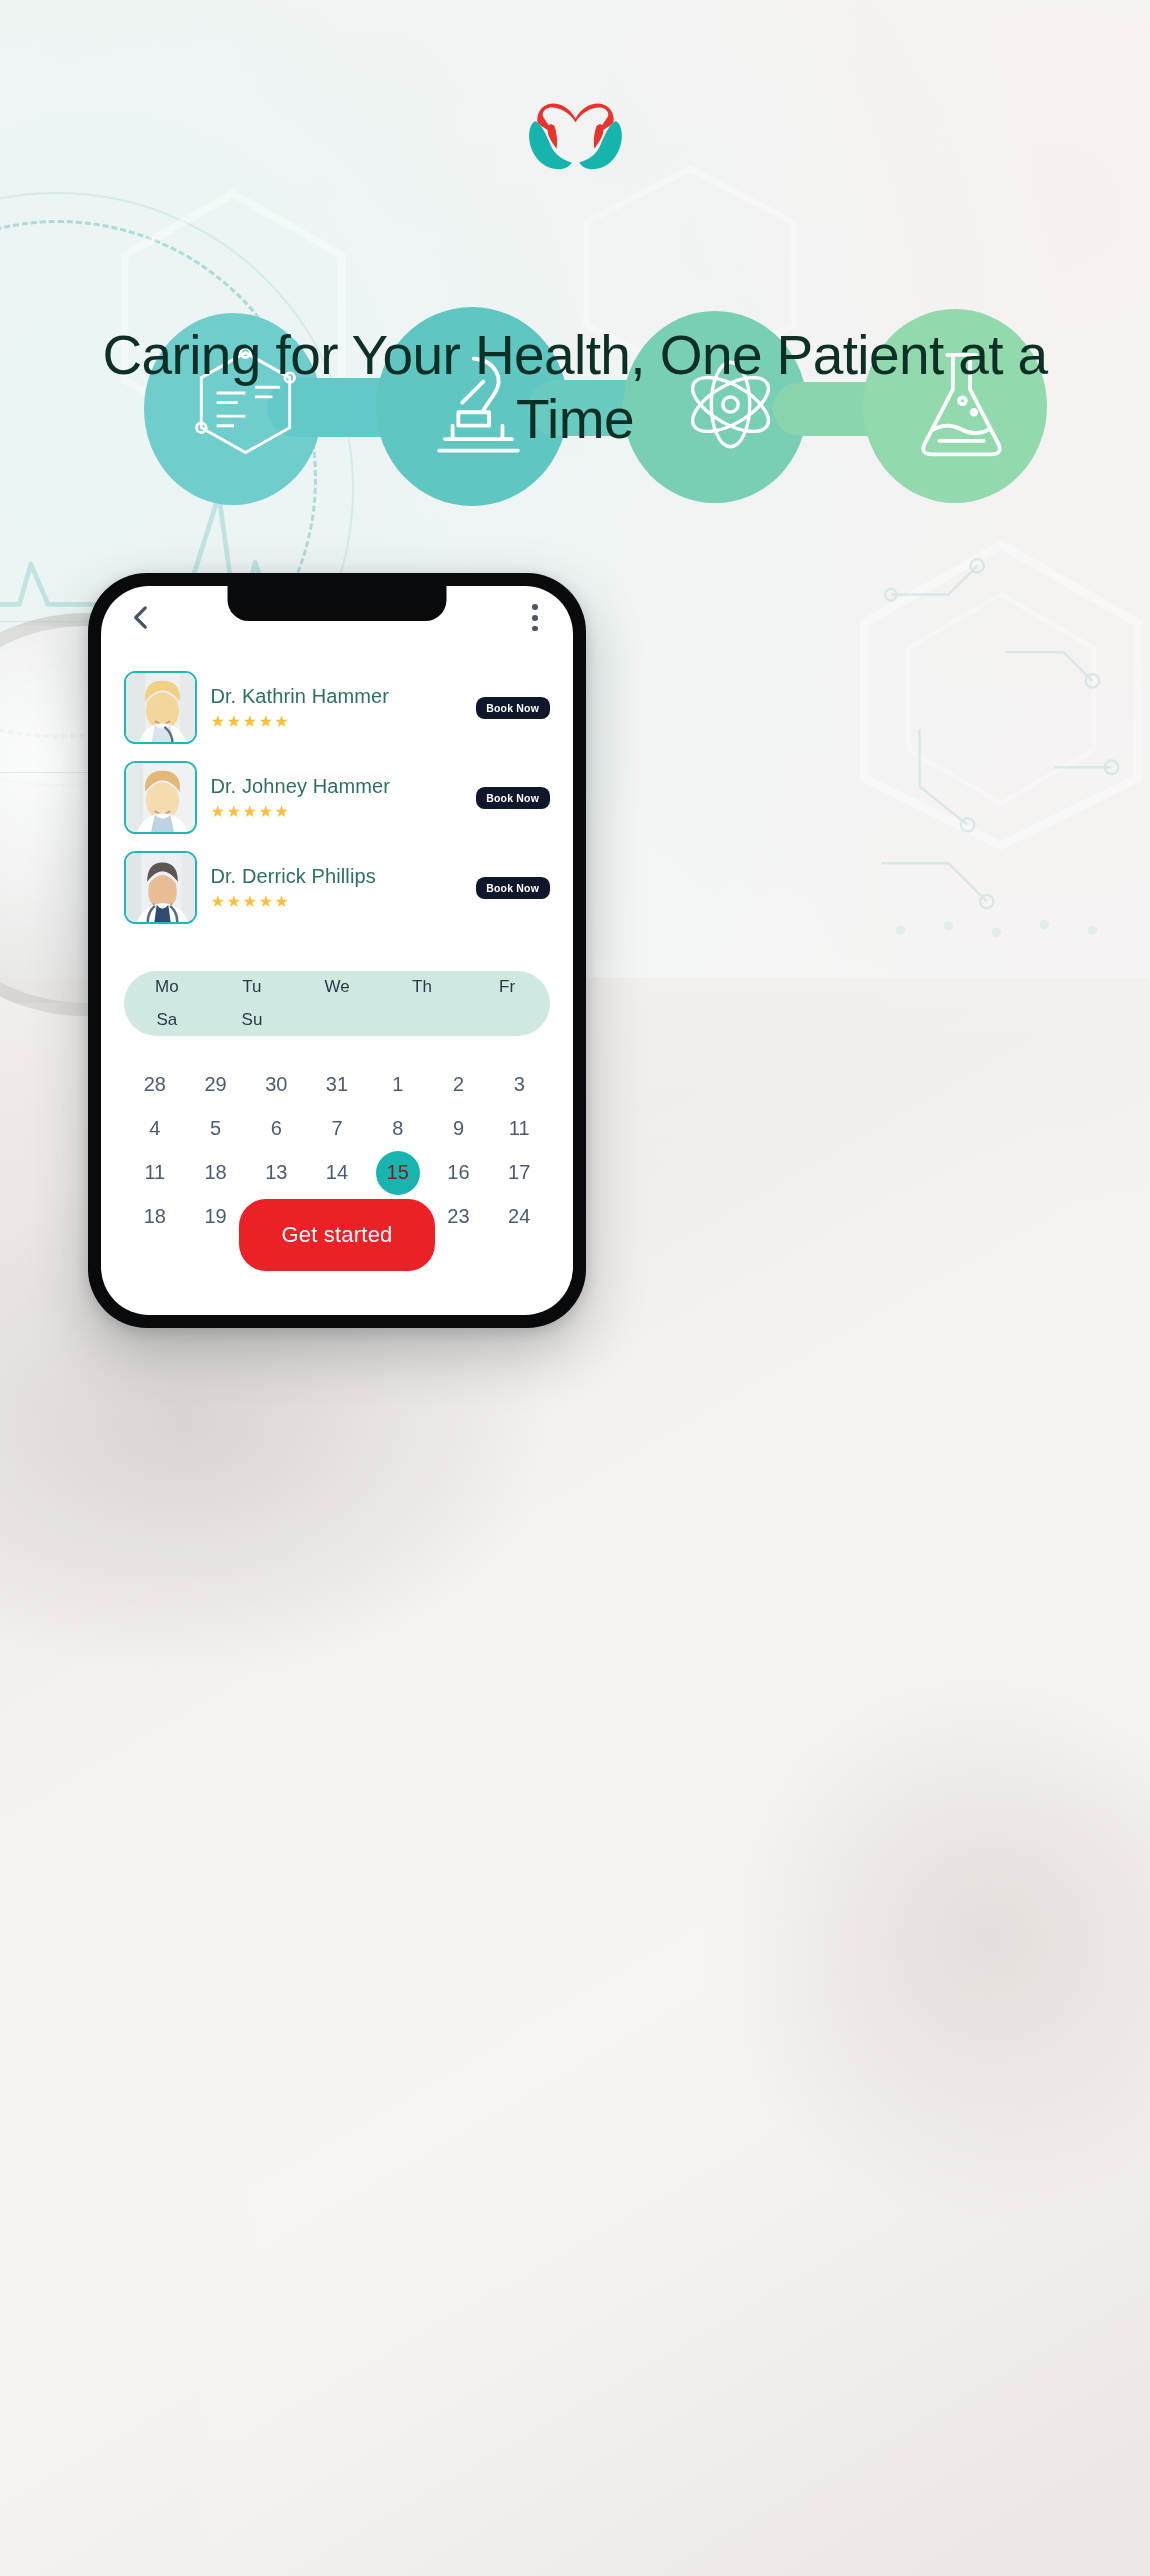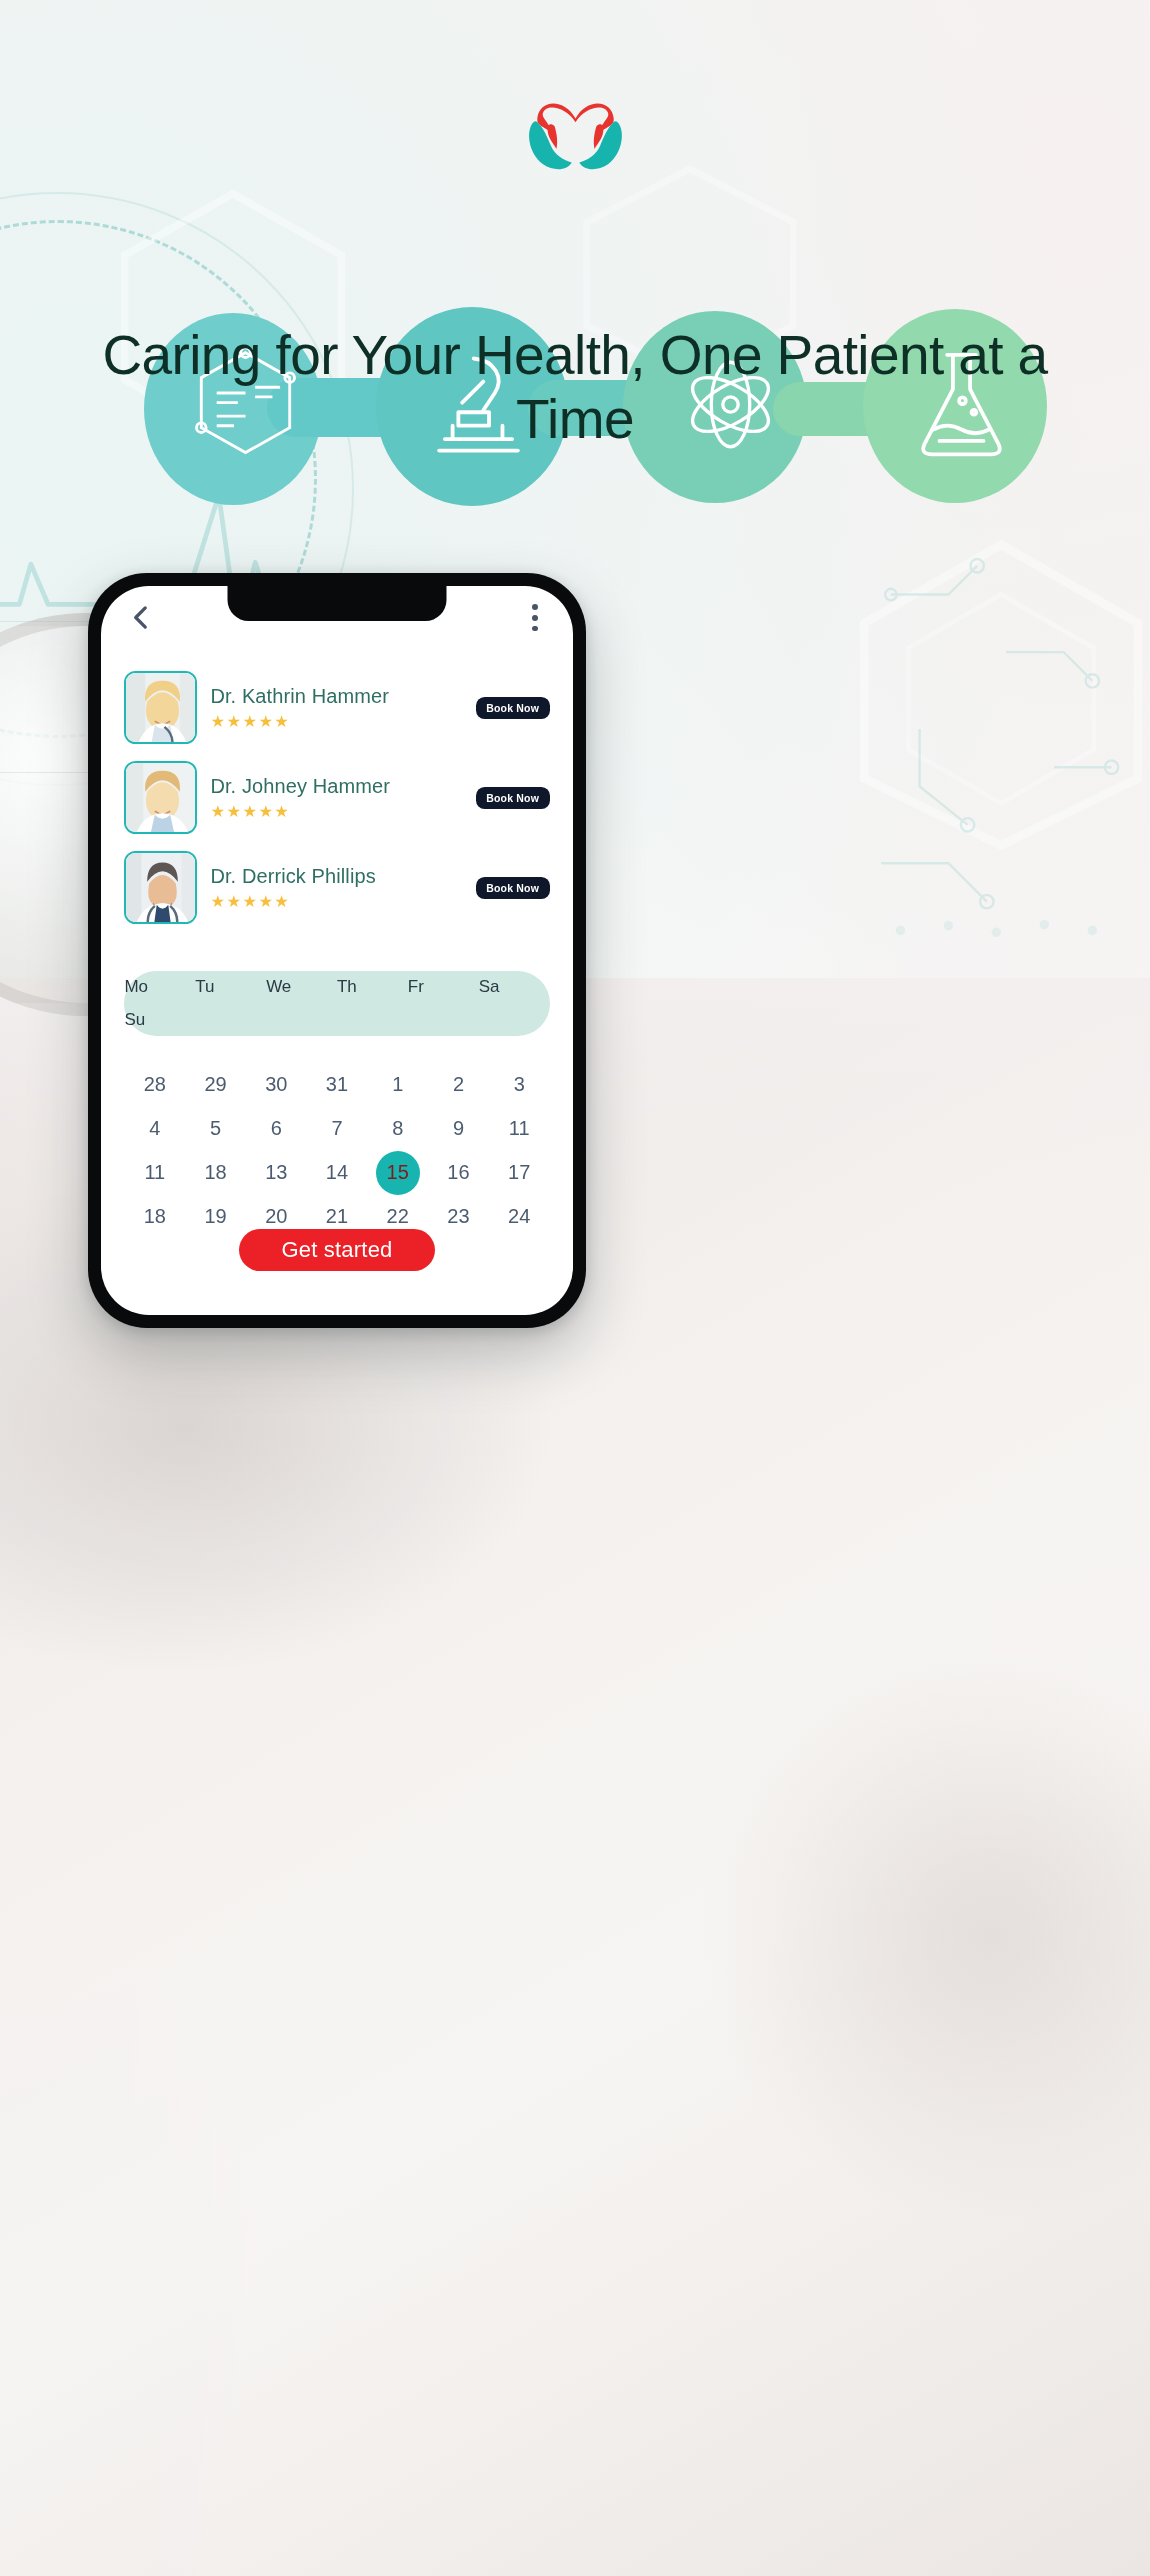--- a/index.html
+++ b/index.html
@@ -152,22 +152,22 @@
   .book-btn {
     flex: 0 0 auto; background: #0f172a; color: #fff;
     font-size: 10.5px; font-weight: 700; letter-spacing: 0.2px;
     padding: 4.8px 10.5px; border-radius: 8.6px; cursor: pointer;
     border: none;
   }
 
   
   .cal-head {
     margin-top: 38px; height: 65px; border-radius: 33px;
-    background: #cfe8e2; display: grid; grid-template-columns: repeat(6, 1fr);
-    align-items: center; text-align: left;
+    background: #cfe8e2; display: grid; grid-template-columns: repeat(5, 1fr);
+    align-items: center; text-align: center;
   }
   .cal-head span { font-size: 17px; color: #2a3b45; }
   .cal-grid {
     margin-top: 27px; display: grid; grid-template-columns: repeat(7, 1fr);
     row-gap: 0; text-align: center;
   }
   .cal-cell {
     height: 44px; display: flex; align-items: center; justify-content: center;
     font-size: 20px; color: #4c5c70; cursor: pointer;
   }
@@ -176,21 +176,21 @@
     text-align: center;
   }
   .cal-cell.sel b {
     display: flex; align-items: center; justify-content: center;
     width: 44px; height: 44px; border-radius: 50%;
     background: #18b5b0; font-weight: 400;
   }
   .cta-wrap { position: absolute; left: 0; right: 0; bottom: 44px; display: flex; justify-content: center; }
   .cta {
     background: #ec2027; color: #fff; border: none;
-    font-size: 22px; padding: 8px 42px; border-radius: 27px; cursor: pointer;
+    font-size: 22px; padding: 23px 42px; border-radius: 27px; cursor: pointer;
     letter-spacing: 0.2px;
   }
 </style>
 </head>
 <body>
 
 <div class="bg-root">
   <div class="bg-base"></div>
   <div class="bg-photo-lower"></div>
 

